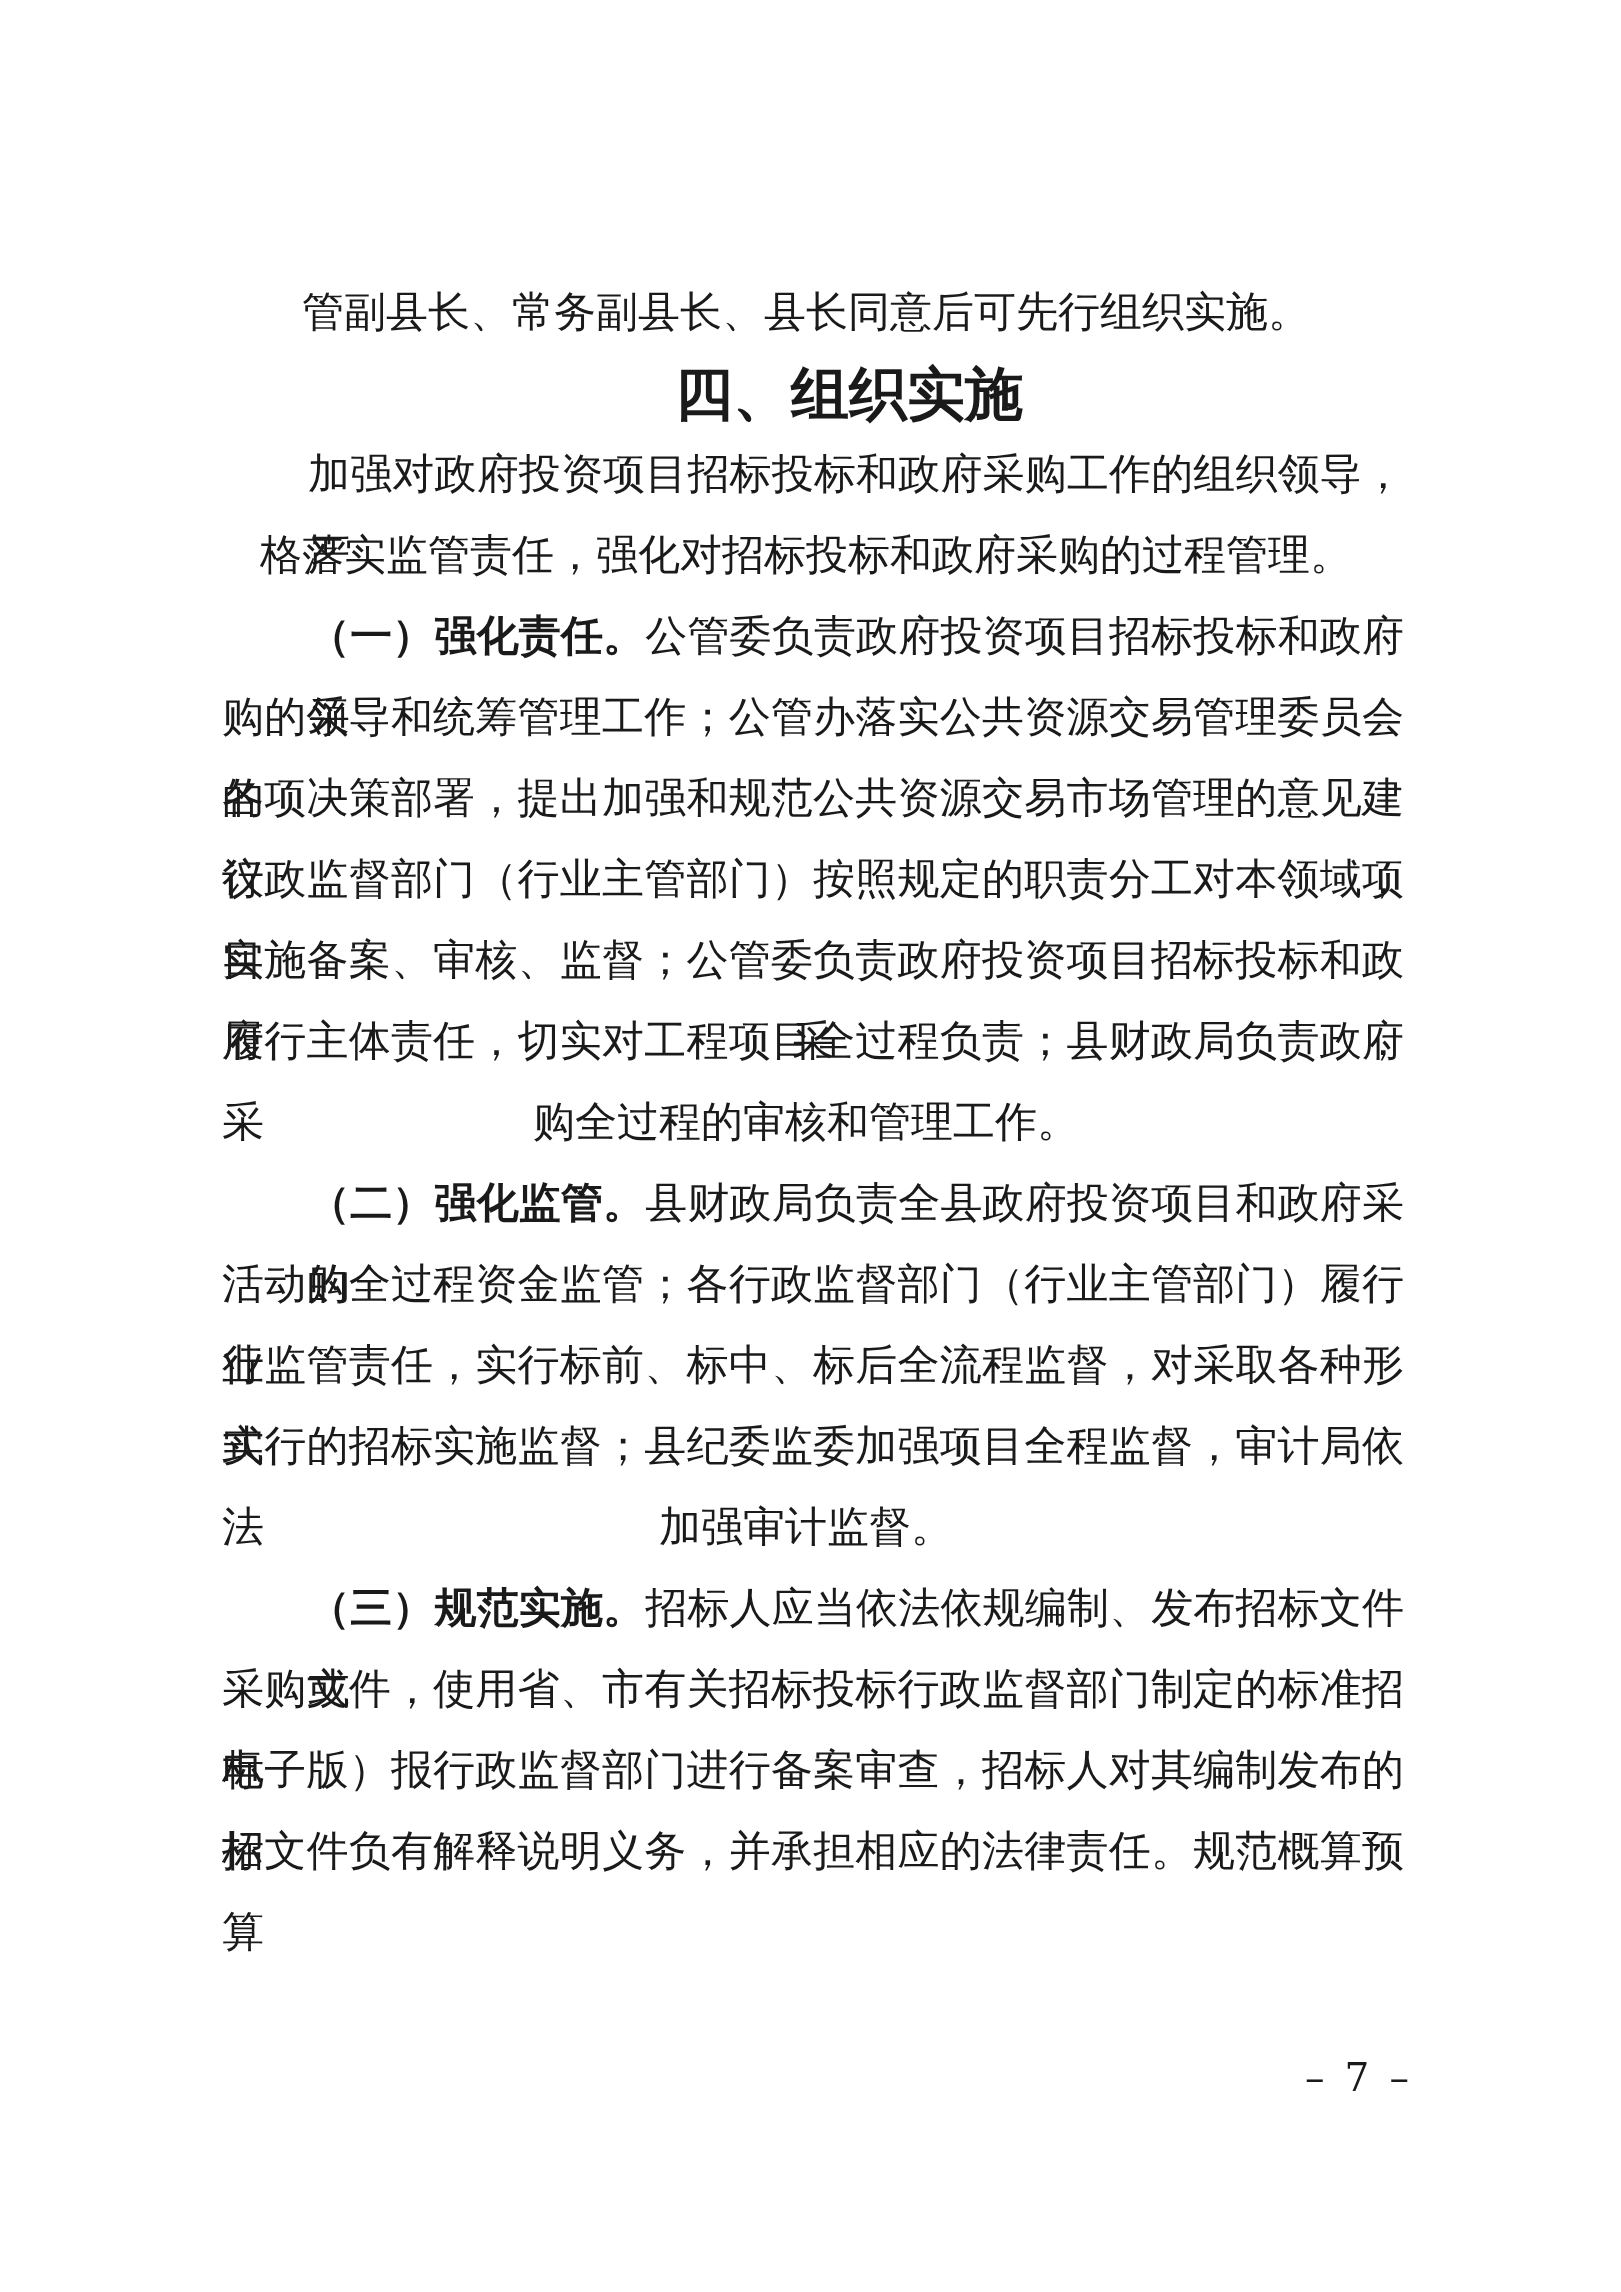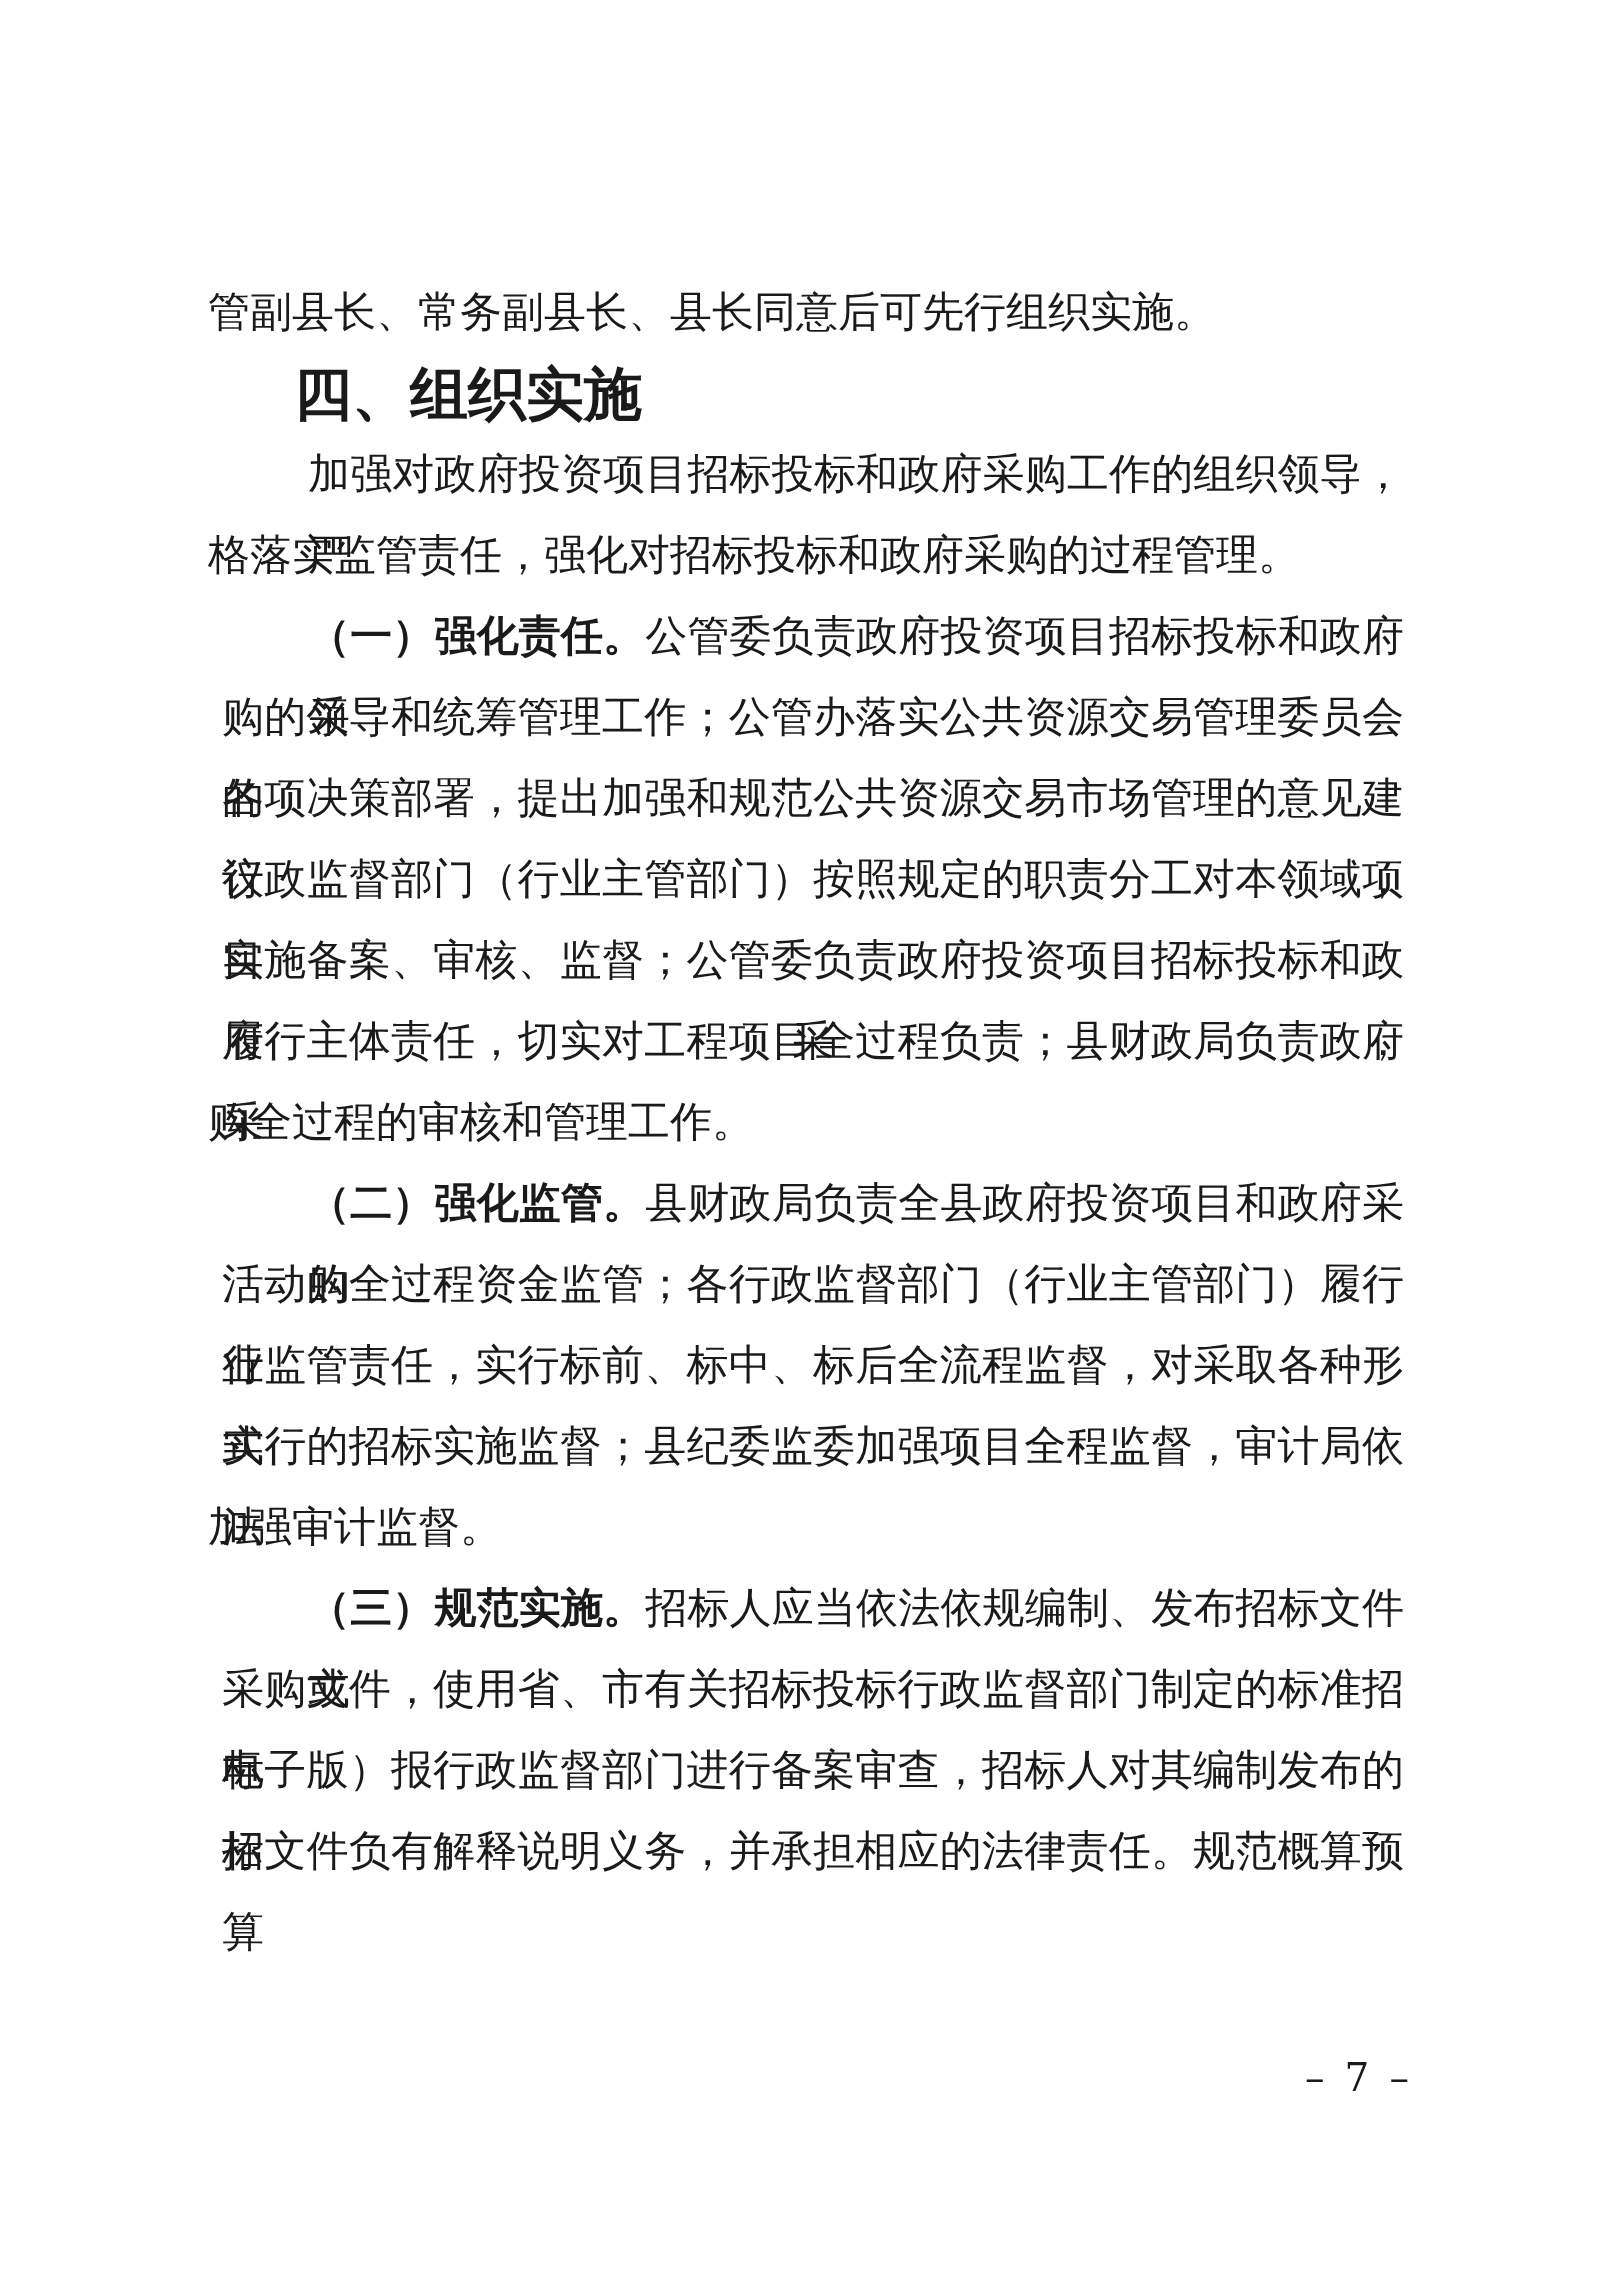--- a/index.html
+++ b/index.html
@@ -19,21 +19,21 @@
     position: absolute;
     left: 208px;
     top: 272px;
     width: 1196px;
   }
   .line {
     height: 81px;
     line-height: 81px;
     font-size: 42px;
     white-space: nowrap;
-    text-align: left;
+    text-align: center;
     letter-spacing: 0px;
   }
   .line.justify {
     white-space: normal;
     text-align: justify;
     text-align-last: justify;
     margin-left: 14px;
   }
   .line.indent {
     padding-left: 86px;

